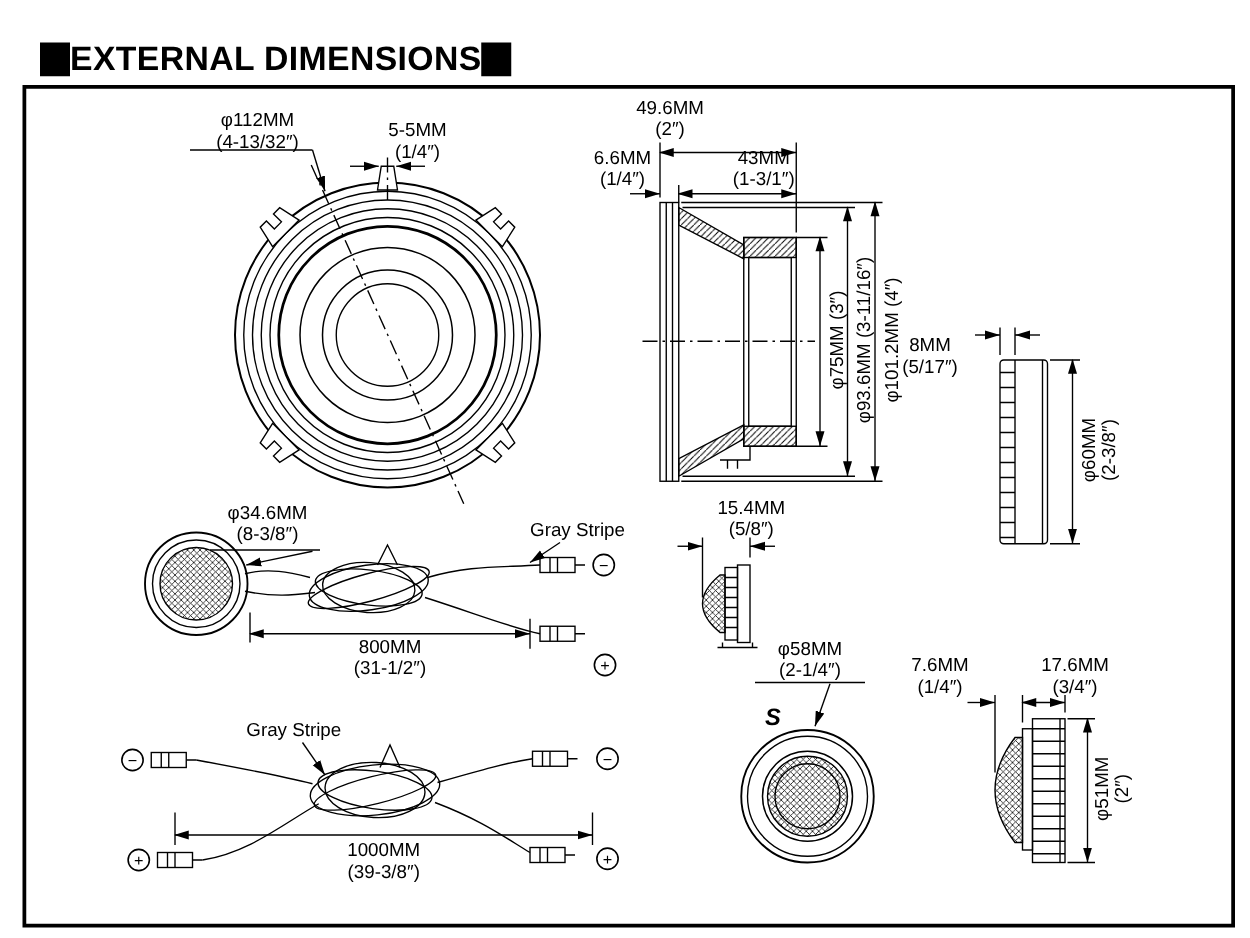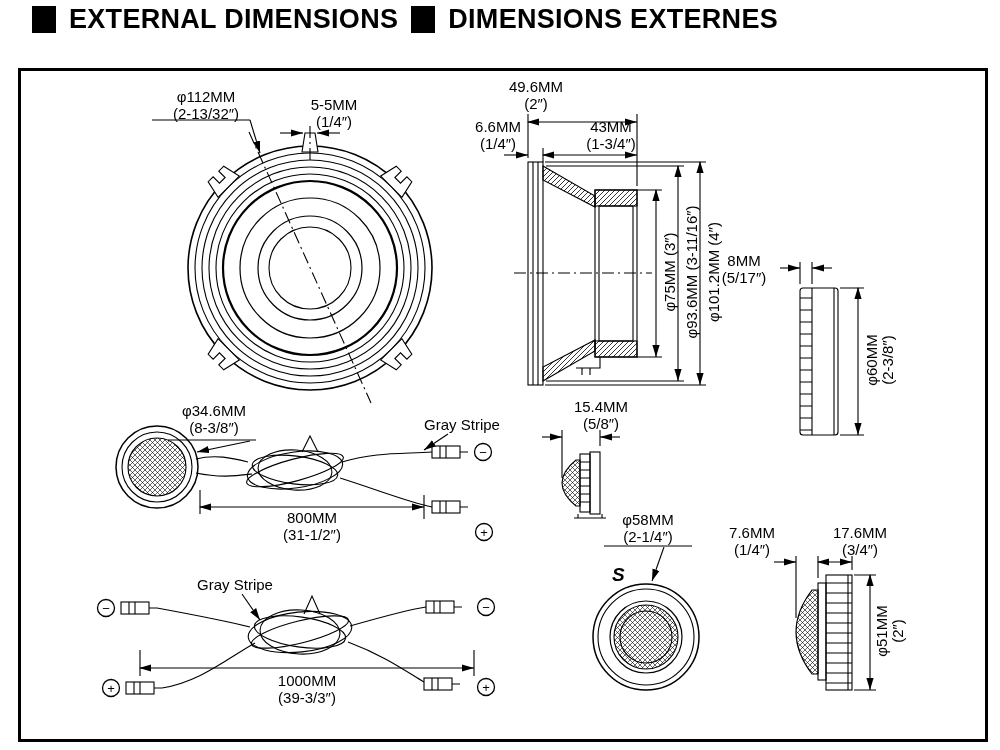--- a/index.html
+++ b/index.html
@@ -1,37 +1,36 @@
 <!DOCTYPE html>
 <html><head>
 <meta charset="utf-8">
 <style>
   html,body{margin:0;padding:0}
   body{width:1000px;height:750px;position:relative;background:#fff;color:#000;
        font-family:"Liberation Sans",sans-serif;overflow:hidden}
-  .header{position:absolute;left:32px;top:4px;display:flex;align-items:center;gap:13px}
+  .header{position:absolute;left:32px;top:32px;display:flex;align-items:center;}
   .header .sq{width:24px;height:27px;background:#000}
   .header .t{font-size:27px;font-weight:bold;letter-spacing:.3px;white-space:nowrap}
   .frame{position:absolute;left:18px;top:68px;width:964px;height:668px;border:3px solid #000}
   svg.art{position:absolute;left:0;top:0}
   .dim{position:absolute;text-align:center;font-size:15px;line-height:17px;white-space:nowrap}
   .rot{position:absolute;text-align:center;font-size:15px;line-height:16px;white-space:nowrap;
        transform:rotate(-90deg)}
   .rot2{display:flex;flex-direction:column}
   .logo{position:absolute;font-size:19px;font-weight:bold;font-style:italic}
   .sign{fill:#000;stroke:none;font-family:"Liberation Sans",sans-serif;font-size:13px}
 </style>
 </head>
 <body>
 
 <div class="header">
   <span class="sq"></span>
   <span class="t">EXTERNAL DIMENSIONS</span>
   <span class="sq"></span>
-  <span class="t">DIMENSIONS EXTERNES</span>
 </div>
 
 <div class="frame"></div>
 
 <svg class="art" width="1000" height="750" viewBox="0 0 1000 750">
   <defs>
     <marker id="aE" markerWidth="13" markerHeight="10" refX="12" refY="5" orient="auto" markerUnits="userSpaceOnUse">
       <path d="M0,1.4L12,5L0,8.6Z" fill="#000"></path>
       </marker>
     <marker id="aS" markerWidth="13" markerHeight="10" refX="1" refY="5" orient="auto" markerUnits="userSpaceOnUse">
@@ -207,42 +206,42 @@
       <text class="sign" x="486" y="692" text-anchor="middle">+</text>
       <path d="M242,594 L260,620" marker-end="url(#aE)"></path>
       <path d="M140,650 L140,676 M474,650 L474,676"></path>
       <path d="M140,668 L474,668" marker-start="url(#aS)" marker-end="url(#aE)"></path>
     </g>
   </g>
 </svg>
 
 <div class="dim" style="left:150px;top:88px;width:112px">
   <div>φ112MM</div>
-  <div>(2-13/32″)</div>
+  <div>(4-13/32″)</div>
 </div>
 <div class="dim" style="left:300px;top:96px;width:68px">
   <div>5-5MM</div>
   <div>(1/4″)</div>
 </div>
 <div class="dim" style="left:486px;top:78px;width:100px">
   <div>49.6MM</div>
   <div>(2″)</div>
 </div>
 <div class="dim" style="left:466px;top:118px;width:64px">
   <div>6.6MM</div>
   <div>(1/4″)</div>
 </div>
 <div class="dim" style="left:574px;top:118px;width:74px">
   <div>43MM</div>
-  <div>(1-3/4″)</div>
+  <div>(1-3/1″)</div>
 </div>
 <div class="rot" style="left:590px;top:264px;width:160px">φ75MM (3″)</div>
 <div class="rot" style="left:612px;top:264px;width:160px">φ93.6MM (3-11/16″)</div>
 <div class="rot" style="left:634px;top:264px;width:160px">φ101.2MM (4″)</div>
-<div class="dim" style="left:706px;top:252px;width:76px">
+<div class="dim" style="left:706px;top:268px;width:76px">
   <div>8MM</div>
   <div>(5/17″)</div>
 </div>
 <div class="rot rot2" style="left:805px;top:344px;width:150px">
   <div>φ60MM</div>
   <div>(2-3/8″)</div>
 </div>
 <div class="dim" style="left:158px;top:402px;width:112px">
   <div>φ34.6MM</div>
   <div>(8-3/8″)</div>
@@ -269,14 +268,14 @@
   <div>17.6MM</div>
   <div>(3/4″)</div>
 </div>
 <div class="rot rot2" style="left:815px;top:615px;width:150px">
   <div>φ51MM</div>
   <div>(2″)</div>
 </div>
 <div class="dim" style="left:189px;top:576px;width:92px">Gray Stripe</div>
 <div class="dim" style="left:247px;top:672px;width:120px">
   <div>1000MM</div>
-  <div>(39-3/3″)</div>
+  <div>(39-3/8″)</div>
 </div>
 
 </body></html>

